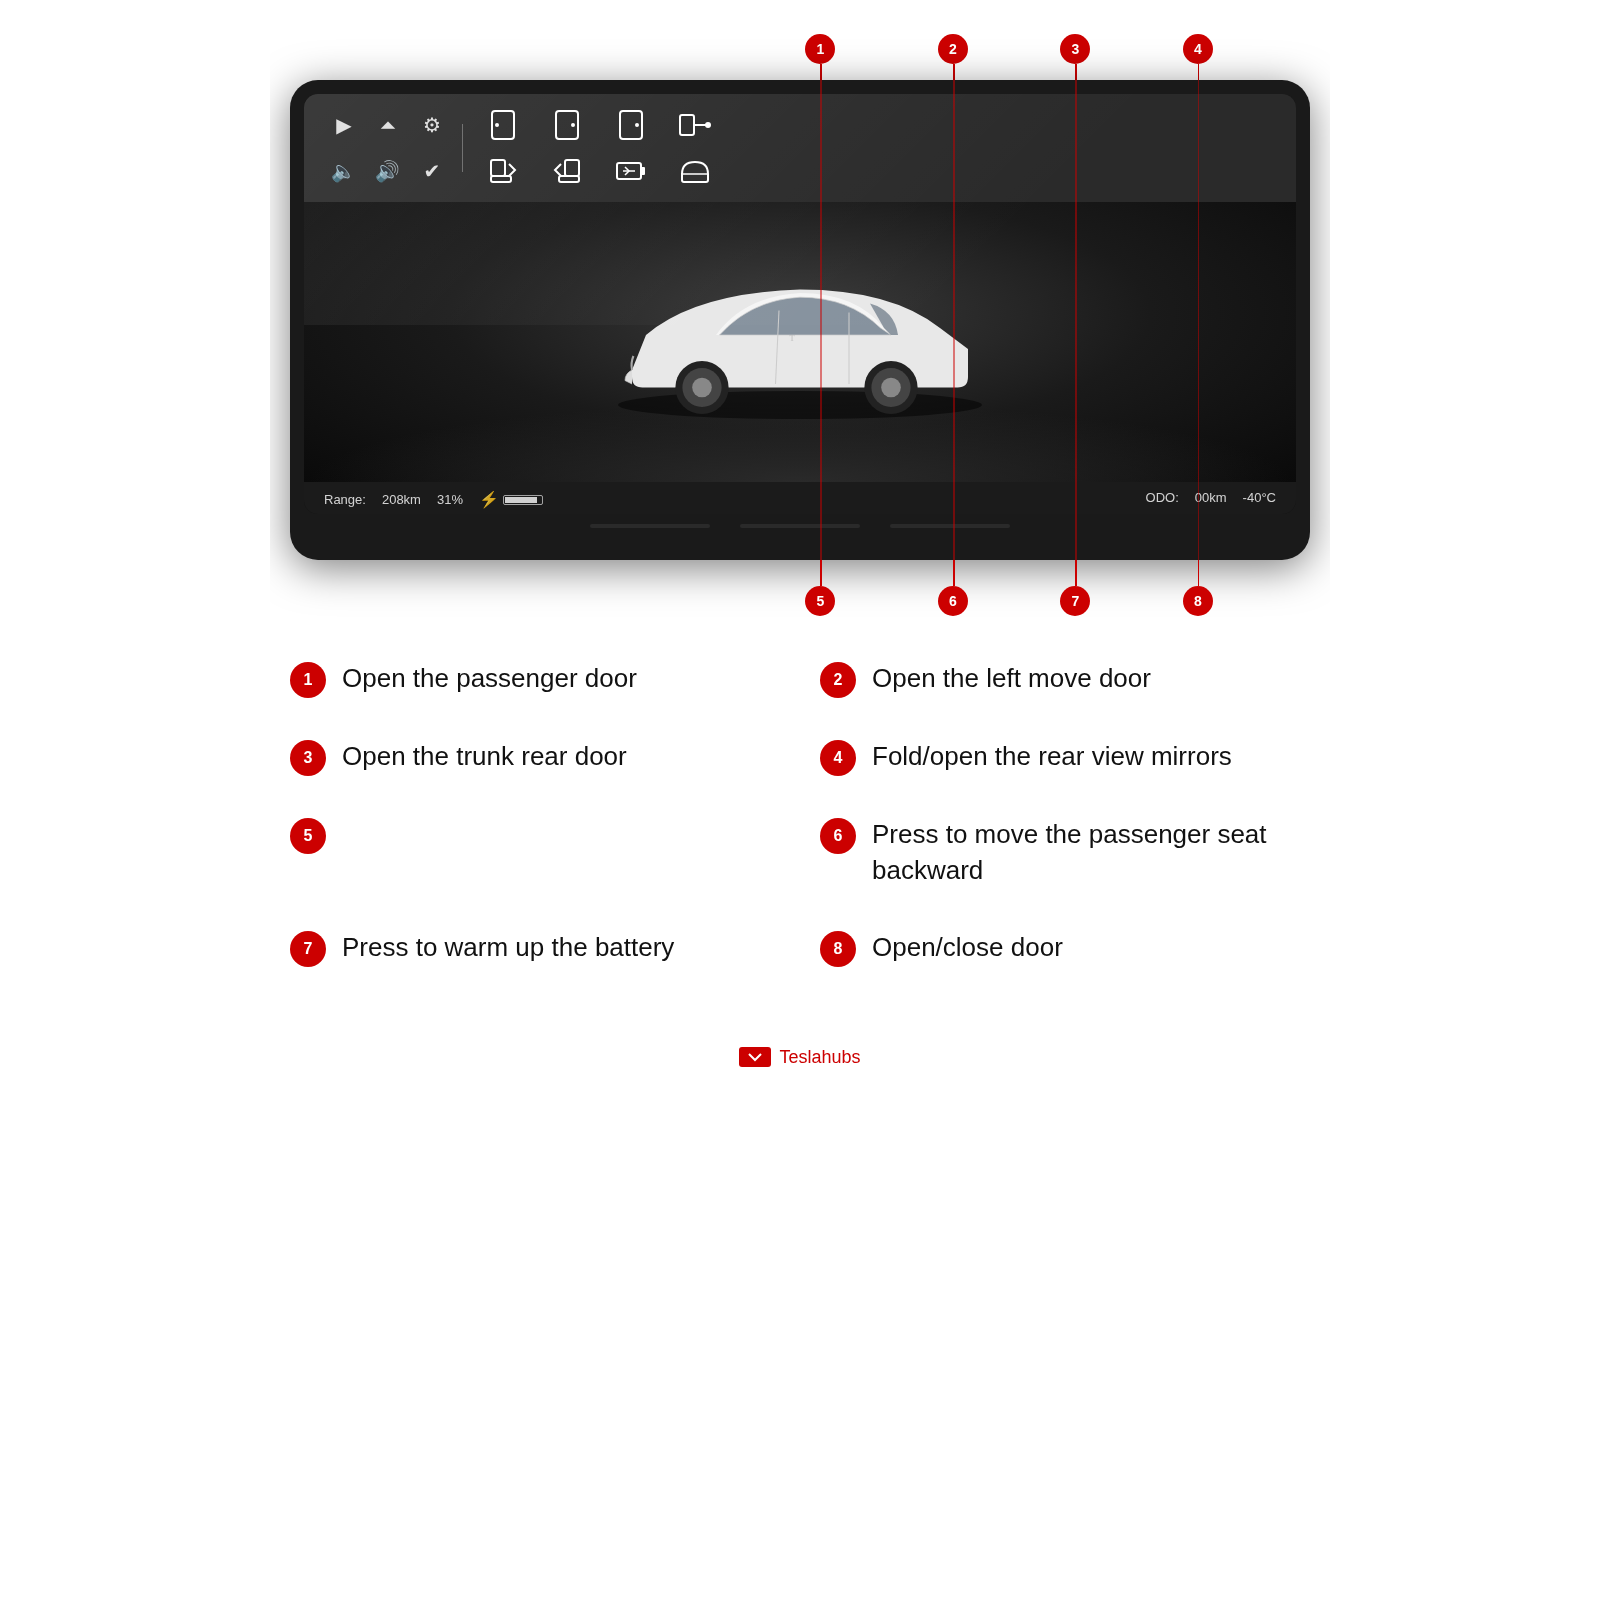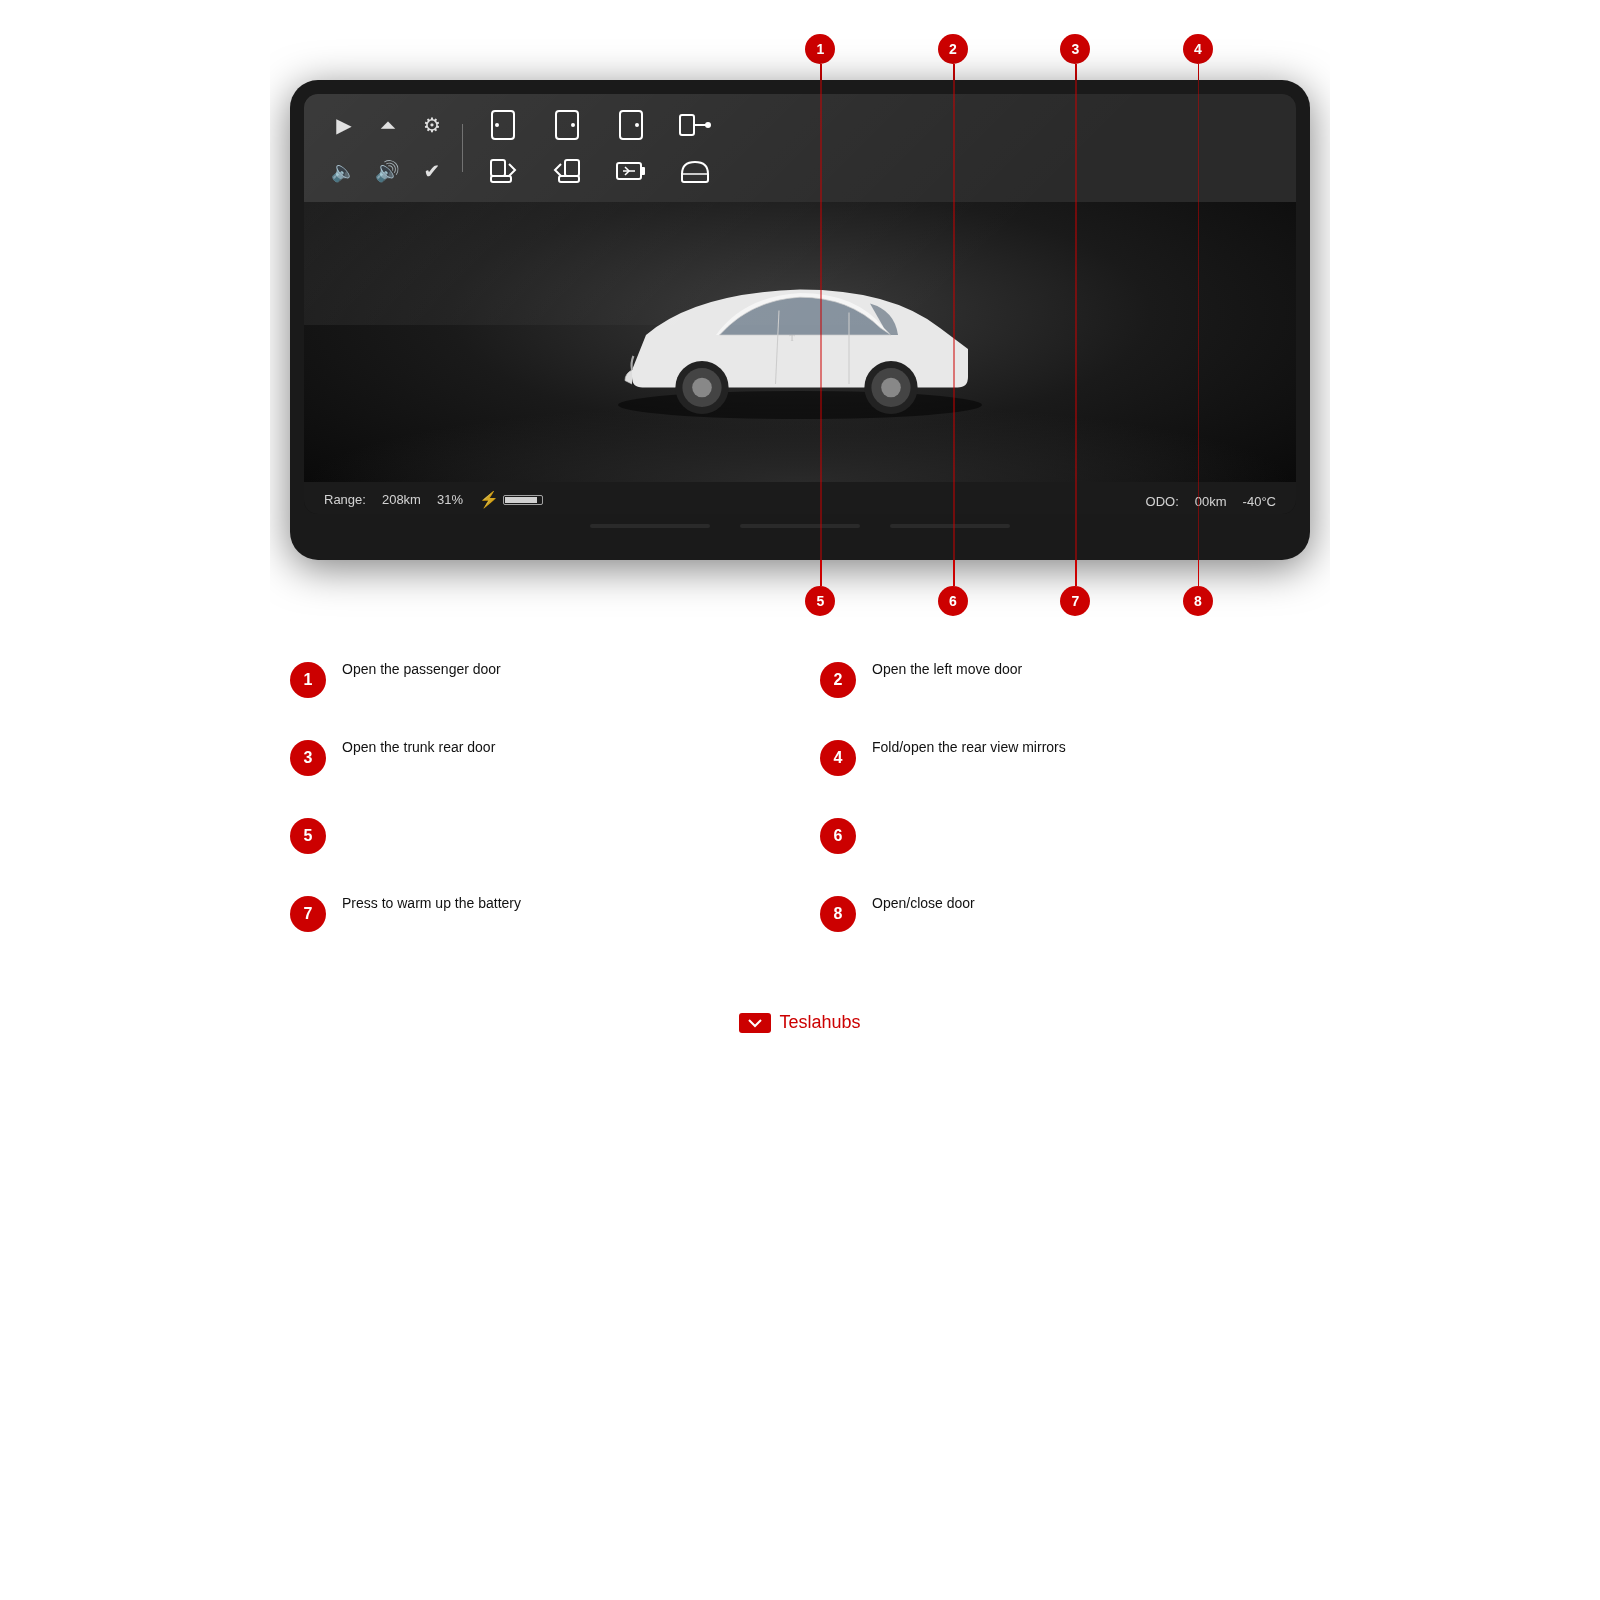--- a/index.html
+++ b/index.html
@@ -99,21 +99,21 @@
       position: absolute;
       bottom: 0;
       left: 0; right: 0;
       height: 80px;
       background: radial-gradient(ellipse at 50% 100%, #2a2a2a 0%, transparent 70%);
     }
 
     .bottom-bar {
       display: flex;
       justify-content: space-between;
-      align-items: flex-end;
+      align-items: flex-start;
       padding: 8px 20px;
       background: rgba(30,30,30,0.8);
       color: rgba(255,255,255,0.8);
       font-size: 13px;
     }
 
     .status-left, .status-right {
       display: flex;
       gap: 16px;
       align-items: center;
@@ -186,21 +186,21 @@
       font-size: 16px;
       font-weight: bold;
       display: flex;
       align-items: center;
       justify-content: center;
       flex-shrink: 0;
       margin-top: 2px;
     }
 
     .desc-text {
-      font-size: 14px;
+      font-size: 26px;
       color: #111;
       line-height: 1.4;
       font-weight: 400;
     }
 
     
     .footer {
       display: flex;
       justify-content: center;
       align-items: center;
@@ -447,20 +447,21 @@
   </div>
   <div class="desc-item">
     <div class="desc-badge">4</div>
     <div class="desc-text">Fold/open the rear view mirrors</div>
   </div>
   <div class="desc-item">
     <div class="desc-badge">5</div>
   </div>
   <div class="desc-item">
     <div class="desc-badge">6</div>
+    <div class="desc-text">Press to move the passenger seat backward</div>
   </div>
   <div class="desc-item">
     <div class="desc-badge">7</div>
     <div class="desc-text">Press to warm up the battery</div>
   </div>
   <div class="desc-item">
     <div class="desc-badge">8</div>
     <div class="desc-text">Open/close door</div>
   </div>
 </div>

